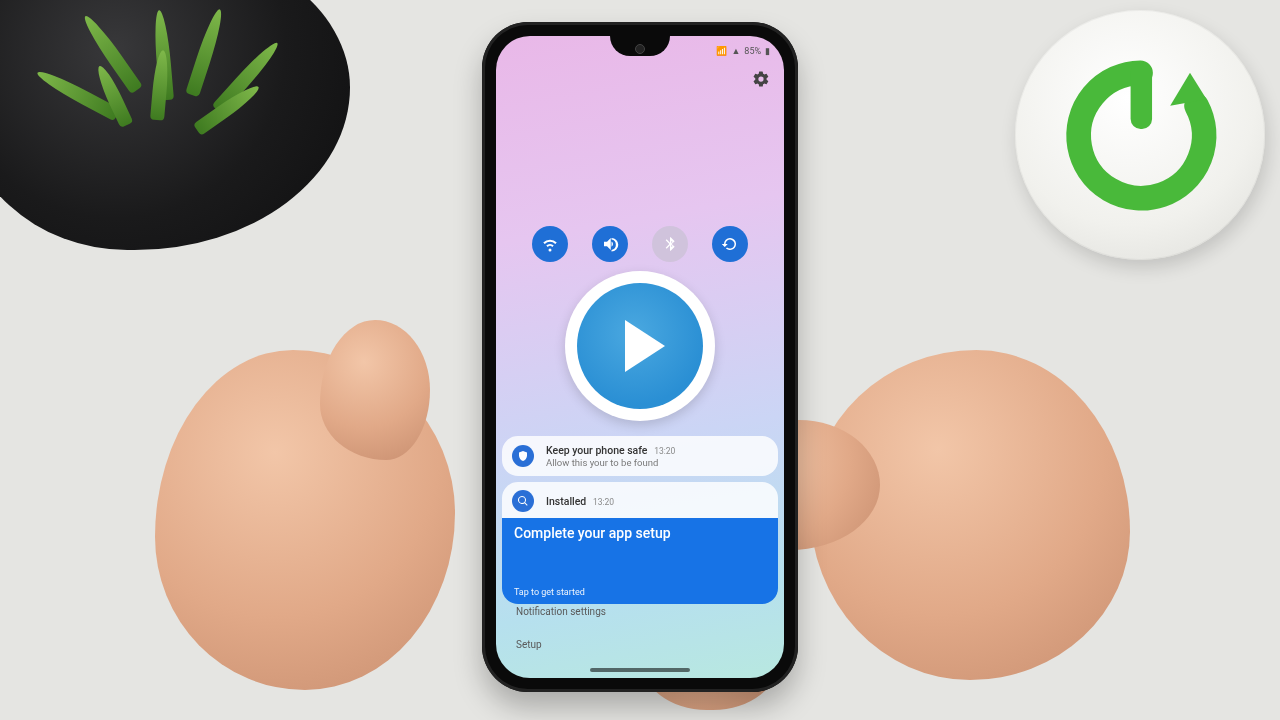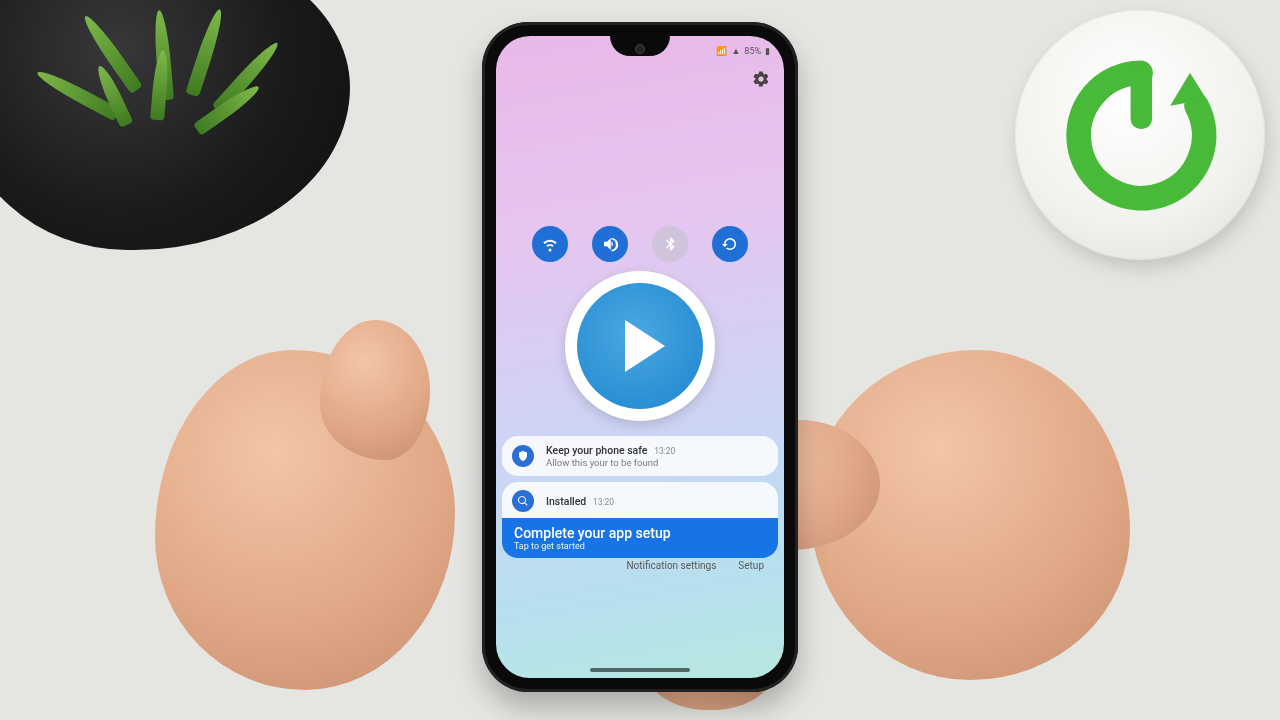--- a/index.html
+++ b/index.html
@@ -220,29 +220,30 @@
   .nsub   { font-size: 9.5px; color: #7a7a7a; white-space: nowrap; overflow: hidden; text-overflow: ellipsis; }
 
   .blue-band {
     margin: 6px -10px -8px -10px;
     padding: 7px 12px;
     background: #1773e6;
     color: #fff;
     border-radius: 0 0 16px 16px;
   }
   .blue-band .bt { font-size: 14px; font-weight: 500; }
-  .blue-band .bs { font-size: 9px; opacity: .92; }
+  .blue-band .bs { font-size: 9px; opacity: .92; margin-top: 46px; }
 
   .actions {
     display: flex;
     justify-content: flex-end;
     gap: 22px;
     padding: 4px 14px 2px;
     font-size: 10px;
     color: #5a5a5a;
+    flex-direction: column;
   }
   .actions span { cursor: pointer; }
 
   .nav-bar {
     position: absolute;
     bottom: 6px;
     left: 50%;
     transform: translateX(-50%);
     width: 100px;
     height: 4px;

